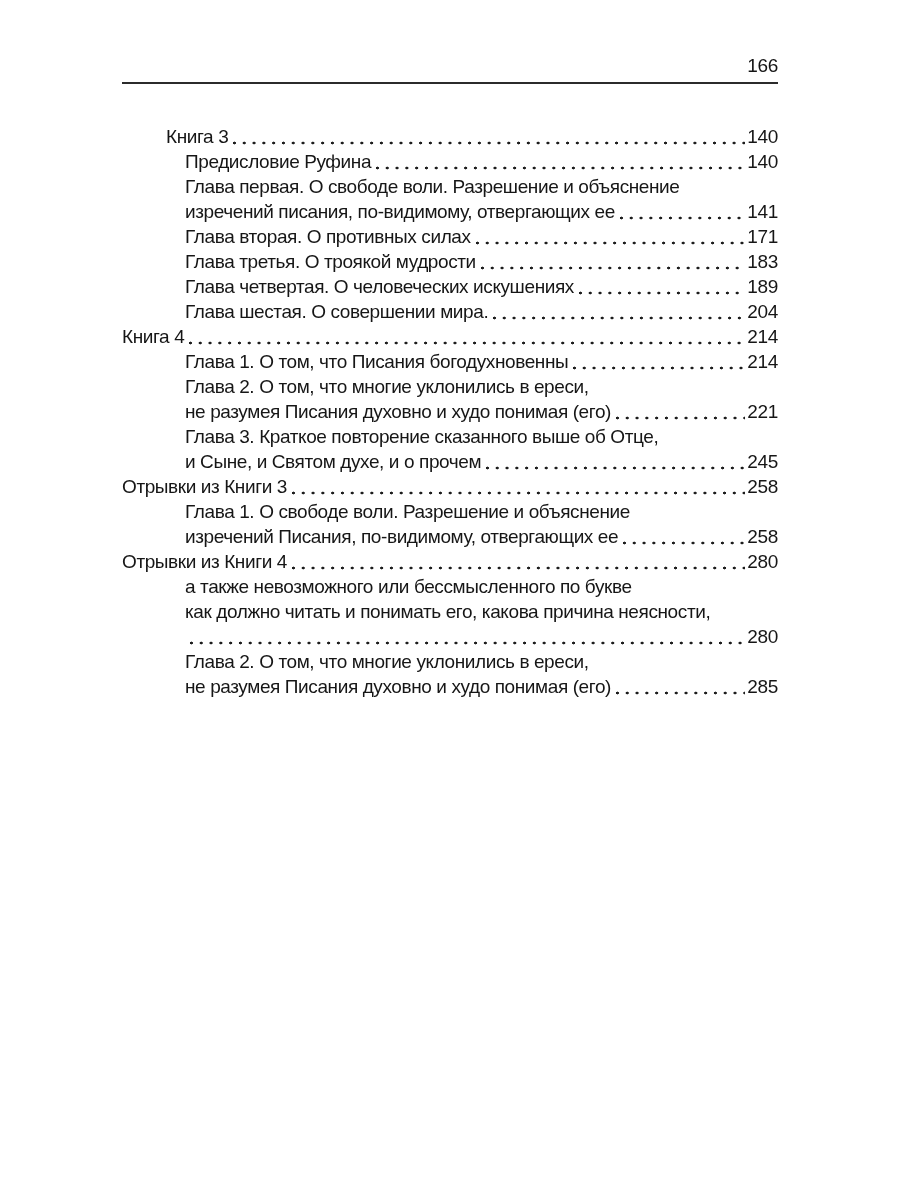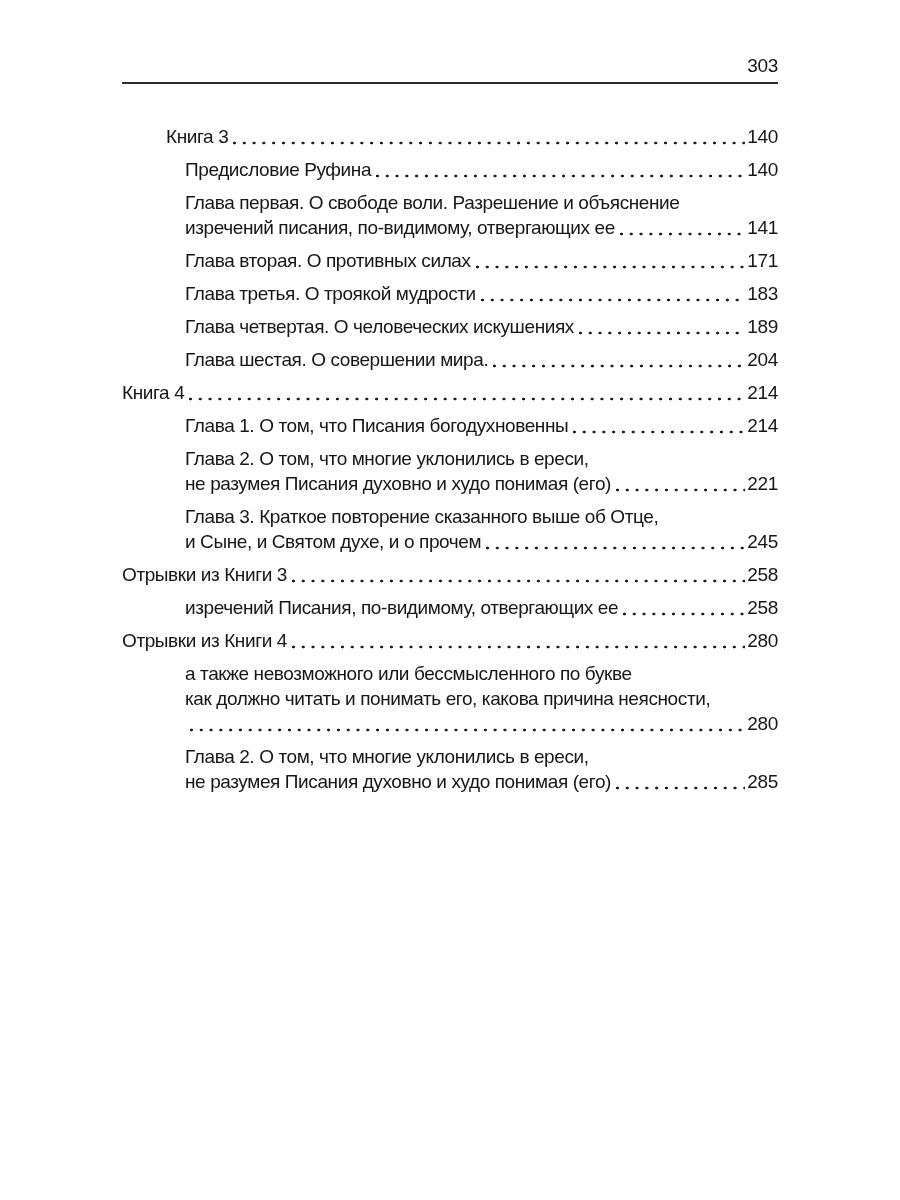--- a/index.html
+++ b/index.html
@@ -28,21 +28,20 @@
   }
   .rule {
     border: none;
     border-top: 2px solid #2b2b2b;
     margin: 6px 0 0 0;
   }
   .toc {
     margin-top: 40px;
   }
   .entry {
-    margin-top: 8px;
     font-size: 19px;
     line-height: 25px;
     letter-spacing: -0.4px;
     color: #161616;
   }
   .entry:first-child { margin-top: 0; margin-left: 44px; }
   .entry.level-1 { padding-left: 63px; }
   .line { white-space: nowrap; }
   .line.last { display: flex; align-items: baseline; }
   .txt { flex: 0 0 auto; }
@@ -58,21 +57,21 @@
   }
   .pagenum {
     flex: 0 0 auto;
     letter-spacing: -0.3px;
   }
 </style>
 </head>
 <body>
 
 <div class="page">
-  <div class="header-num">303</div>
+  <div class="header-num">166</div>
   <hr class="rule">
   <div class="toc">
       <div class="entry level-0">
         <div class="line last">
           <span class="txt">Книга 3</span>
           <span class="leader"></span>
           <span class="pagenum">140</span>
         </div>
       </div>
       <div class="entry level-1">
@@ -149,20 +148,21 @@
         </div>
       </div>
       <div class="entry level-0">
         <div class="line last">
           <span class="txt">Отрывки из Книги 3</span>
           <span class="leader"></span>
           <span class="pagenum">258</span>
         </div>
       </div>
       <div class="entry level-1">
+        <div class="line"><span class="txt">Глава 1. О свободе воли. Разрешение и объяснение</span></div>
         <div class="line last">
           <span class="txt">изречений Писания, по-видимому, отвергающих ее</span>
           <span class="leader"></span>
           <span class="pagenum">258</span>
         </div>
       </div>
       <div class="entry level-0">
         <div class="line last">
           <span class="txt">Отрывки из Книги 4</span>
           <span class="leader"></span>

